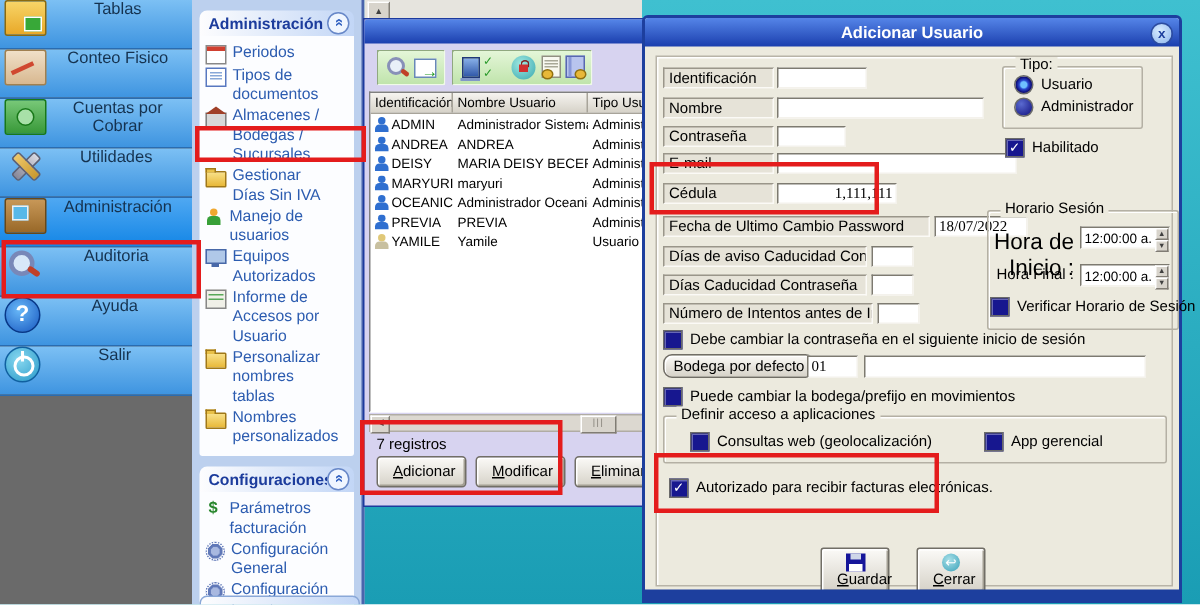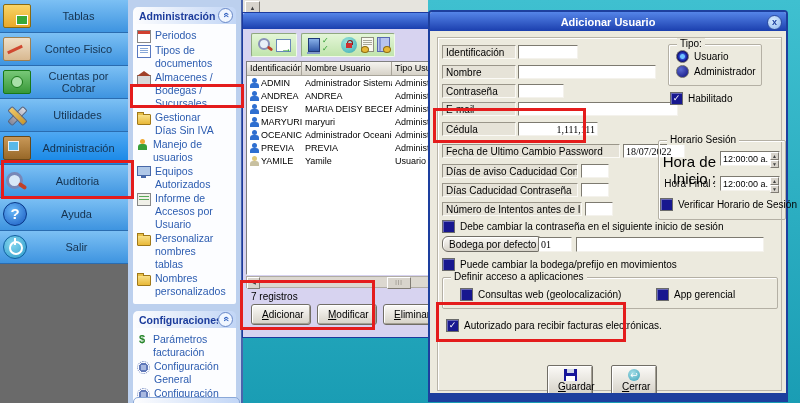--- a/index.html
+++ b/index.html
@@ -2,21 +2,21 @@
 <html><head>
 <meta charset="utf-8">
 <style>
   html,body{margin:0;padding:0}
   body{font-family:"Liberation Sans","DejaVu Sans",sans-serif;font-size:11px;color:#000}
   #app{position:relative;width:800px;height:403px;overflow:hidden;background:linear-gradient(180deg,#3fc0d0,#1a9db4)}
   .abs{position:absolute}
 
   
   #sidebar{position:absolute;left:0;top:0;width:128px;height:403px;background:#6a6a6a;z-index:2}
-  .sb-item{height:32px;display:flex;align-items:center;background:linear-gradient(180deg,#7cc0f4,#3e94e0);border-bottom:1px solid #2a6cb0;cursor:pointer}
+  .sb-item{height:32px;display:flex;background:linear-gradient(180deg,#7cc0f4,#3e94e0);border-bottom:1px solid #2a6cb0;cursor:pointer}
   .sb-item.sel{background:linear-gradient(180deg,#4fa8f2,#1486e6)}
   .sb-label{flex:1;text-align:center;color:#15324f;font-size:11px;padding-right:2px}
   .sb-ic{width:26px;height:22px;margin-left:3px;position:relative;flex:none}
   .ic-tablas{background:linear-gradient(180deg,#f8d568,#e8a828);border:1px solid #8a6a10;border-radius:2px}
   .ic-tablas::after{content:"";position:absolute;right:2px;bottom:2px;width:10px;height:8px;background:#38a838;border:1px solid #fff}
   .ic-mov{background:linear-gradient(135deg,#d8f0c0,#88c868);border:1px solid #589048;border-radius:2px}
   .ic-mov::after{content:"";position:absolute;left:4px;top:5px;right:4px;bottom:5px;border:1px solid #68a858;background:#b8e098}
   .ic-conteo{background:linear-gradient(180deg,#f0e0c8,#d8b890);border:1px solid #a08050;border-radius:2px}
   .ic-conteo::after{content:"";position:absolute;left:3px;top:10px;width:16px;height:3px;background:#d04830;transform:rotate(-25deg)}
   .ic-cuentas{background:linear-gradient(180deg,#78c878,#389838);border:1px solid #187818;border-radius:2px}

